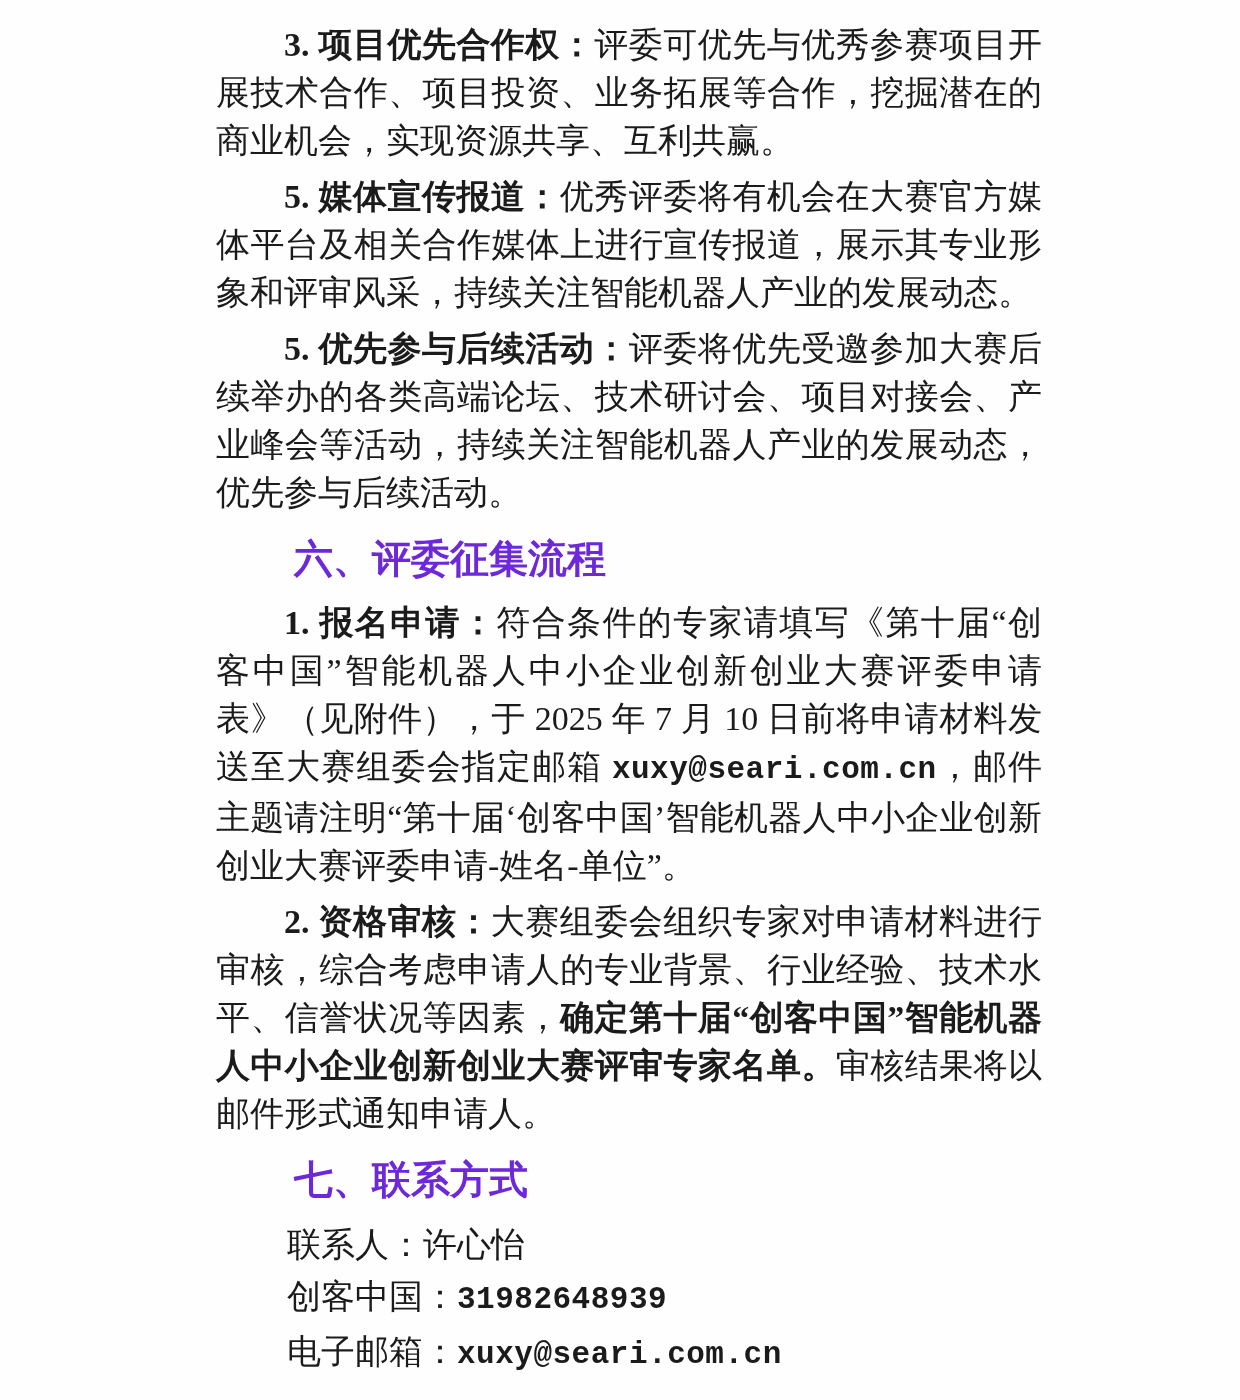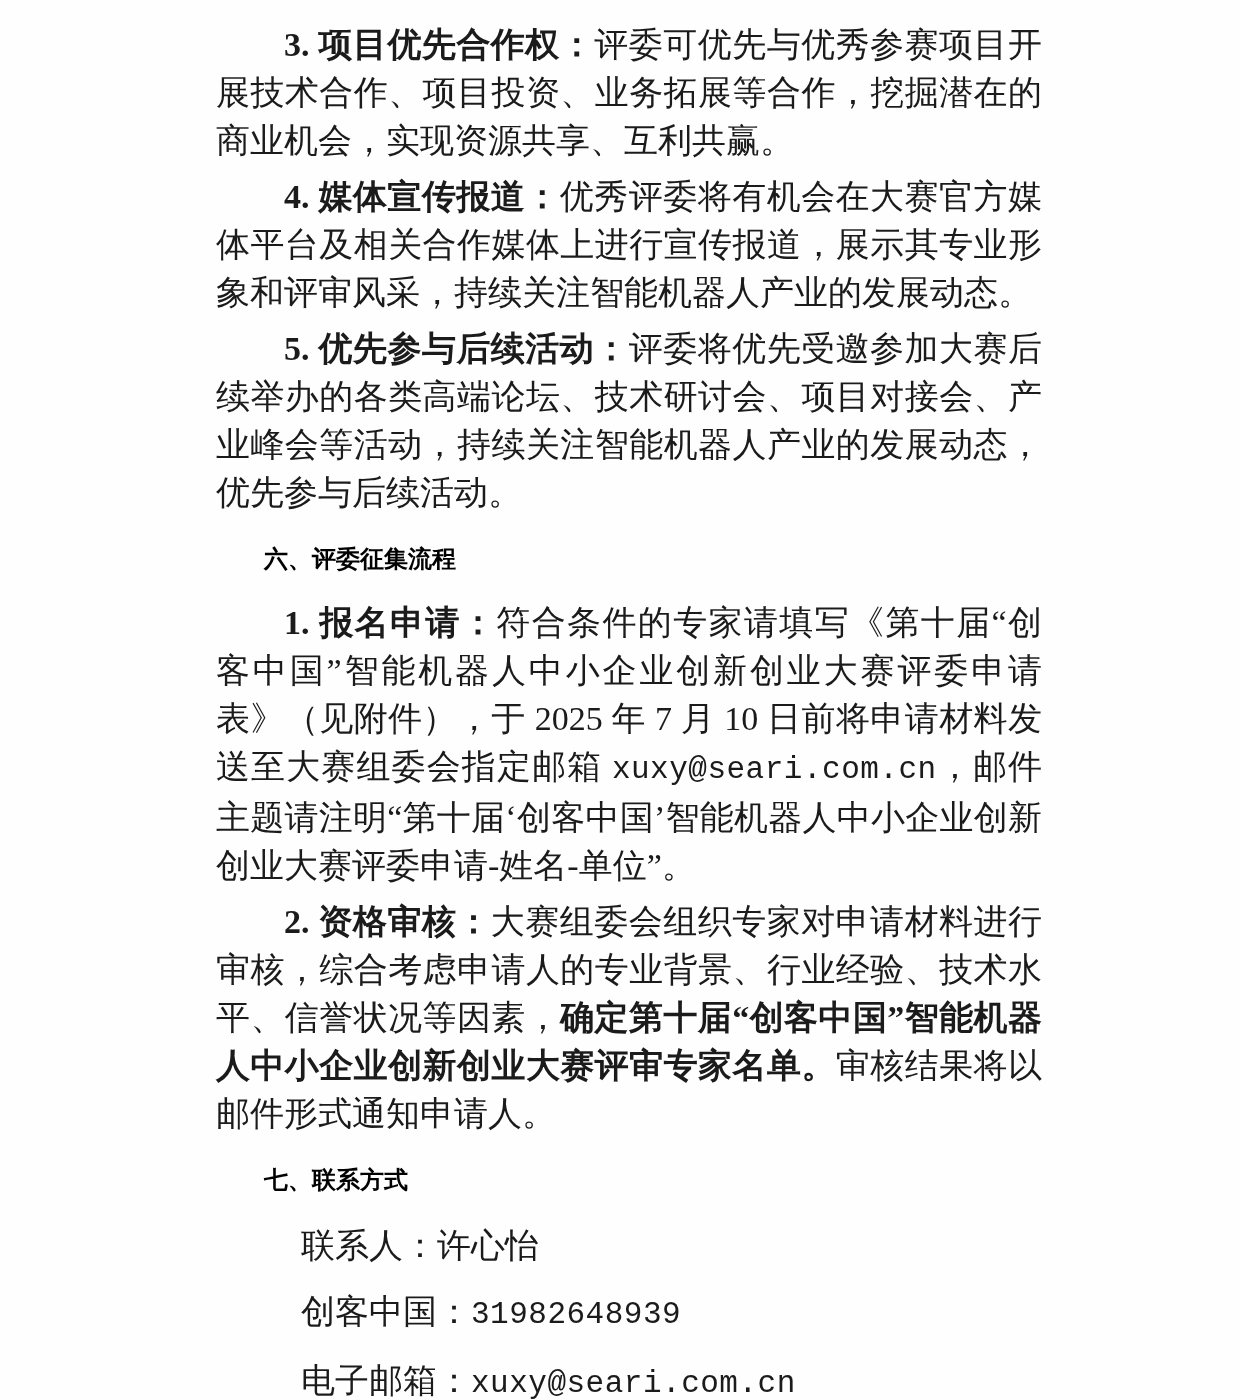--- a/index.html
+++ b/index.html
@@ -29,47 +29,48 @@
   .para .lead {
     font-weight: 700;
   }
   .bold {
     font-weight: 700;
   }
   .mono {
     font-family: "Liberation Mono", "DejaVu Sans Mono", monospace;
     font-size: 31px;
     letter-spacing: 0.5px;
+    font-weight: bold;
   }
   h2.sec-heading {
     margin: 18px 0 16px 0;
     font-family: "Liberation Sans", "DejaVu Sans", sans-serif;
-    font-size: 24px;
+    font-size: 39px;
     font-weight: 700;
-    color: #000000;
+    color: #6d28d9;
     text-indent: 2em;
     line-height: 48px;
   }
   .contact-line {
-    margin: 17px;
+    margin: 3px;
     text-indent: 2em;
     line-height: 49px;
   }
 </style>
 </head>
 <body>
 
 <main class="page">
 
   <p class="para">
     <span class="lead">3. 项目优先合作权：</span><span>评委可优先与优秀参赛项目开展技术合作、项目投资、业务拓展等合作，挖掘潜在的商业机会，实现资源共享、互利共赢。</span>
   </p>
 
   <p class="para">
-    <span class="lead">4. 媒体宣传报道：</span><span>优秀评委将有机会在大赛官方媒体平台及相关合作媒体上进行宣传报道，展示其专业形象和评审风采，持续关注智能机器人产业的发展动态。</span>
+    <span class="lead">5. 媒体宣传报道：</span><span>优秀评委将有机会在大赛官方媒体平台及相关合作媒体上进行宣传报道，展示其专业形象和评审风采，持续关注智能机器人产业的发展动态。</span>
   </p>
 
   <p class="para">
     <span class="lead">5. 优先参与后续活动：</span><span>评委将优先受邀参加大赛后续举办的各类高端论坛、技术研讨会、项目对接会、产业峰会等活动，持续关注智能机器人产业的发展动态，优先参与后续活动。</span>
   </p>
 
   <h2 class="sec-heading">六、评委征集流程</h2>
 
   <p class="para">
     <span class="lead">1. 报名申请：</span><span>符合条件的专家请填写《第十届“创客中国”智能机器人中小企业创新创业大赛评委申请表》（见附件），于 2025 年 7 月 10 日前将申请材料发送至大赛组委会指定邮箱 </span><span class="mono">xuxy@seari.com.cn</span><span>，邮件主题请注明“第十届‘创客中国’智能机器人中小企业创新创业大赛评委申请-姓名-单位”。</span>

